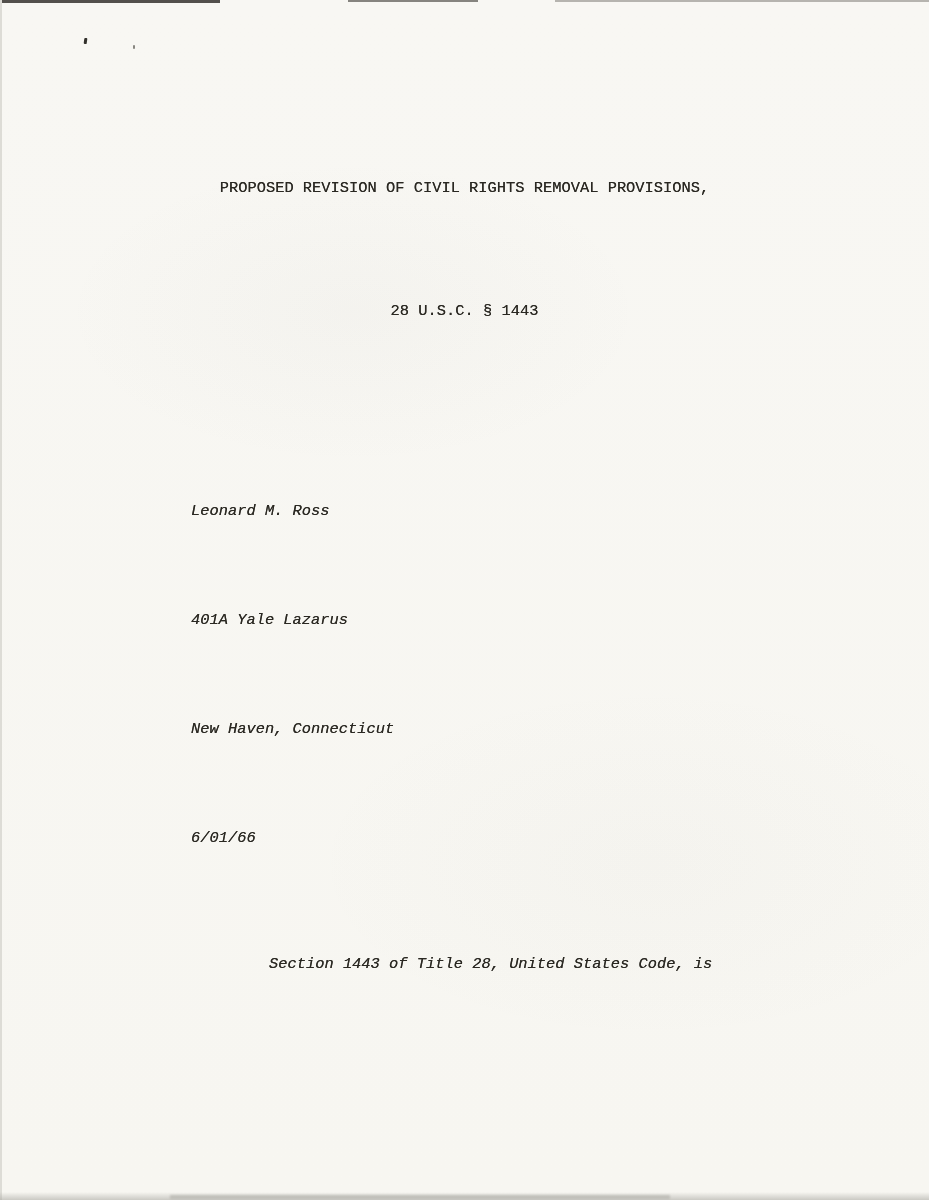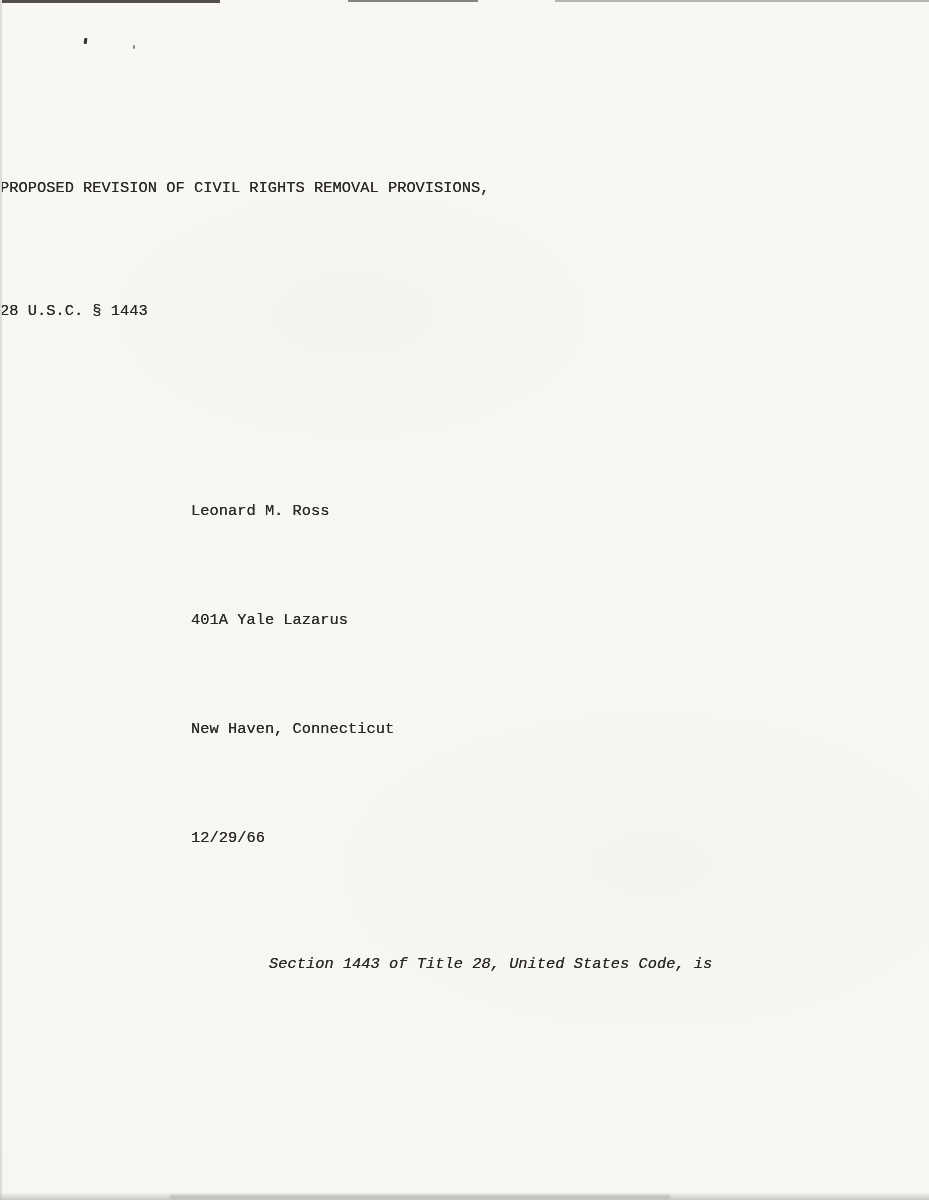--- a/index.html
+++ b/index.html
@@ -17,29 +17,30 @@
       radial-gradient(ellipse 500px 260px at 70% 72%, rgba(120,118,110,0.025), rgba(0,0,0,0) 70%),
       linear-gradient(#f8f7f3, #f7f6f1);
     overflow: hidden;
     font-family: "Liberation Mono", "DejaVu Sans Mono", monospace;
     font-size: 15.4px;
     color: #2a2822;
     text-shadow: 0 0 0.4px rgba(42, 40, 34, 0.85);
   }
   .title-block {
     margin-top: 86px;
-    text-align: left;
+    text-align: center;
     line-height: 41px;
     white-space: pre;
   }
   .byline-block {
     margin-top: 6px;
     margin-left: 191px;
     line-height: 36.4px;
     white-space: pre;
+    font-style: italic;
   }
   .body-block {
     margin-top: 16px;
     margin-left: 191px;
     line-height: 36.4px;
   }
   .line { white-space: pre; font-style: italic; }
 
   
   .artifact { position: absolute; pointer-events: none; }
@@ -69,20 +70,20 @@
 
   <div class="title-block">
     <div>PROPOSED REVISION OF CIVIL RIGHTS REMOVAL PROVISIONS,</div>
     <div>28 U.S.C. § 1443</div>
   </div>
 
   <div class="byline-block">
     <div>Leonard M. Ross</div>
     <div>401A Yale Lazarus</div>
     <div>New Haven, Connecticut</div>
-    <div>12/29/66</div>
+    <div>6/01/66</div>
   </div>
 
   <div class="body-block">
       <div class="line" style="padding-left: 78px;">Section 1443 of Title 28, United States Code, is</div>
     </div>
 
 </div>
 
 </body></html>

